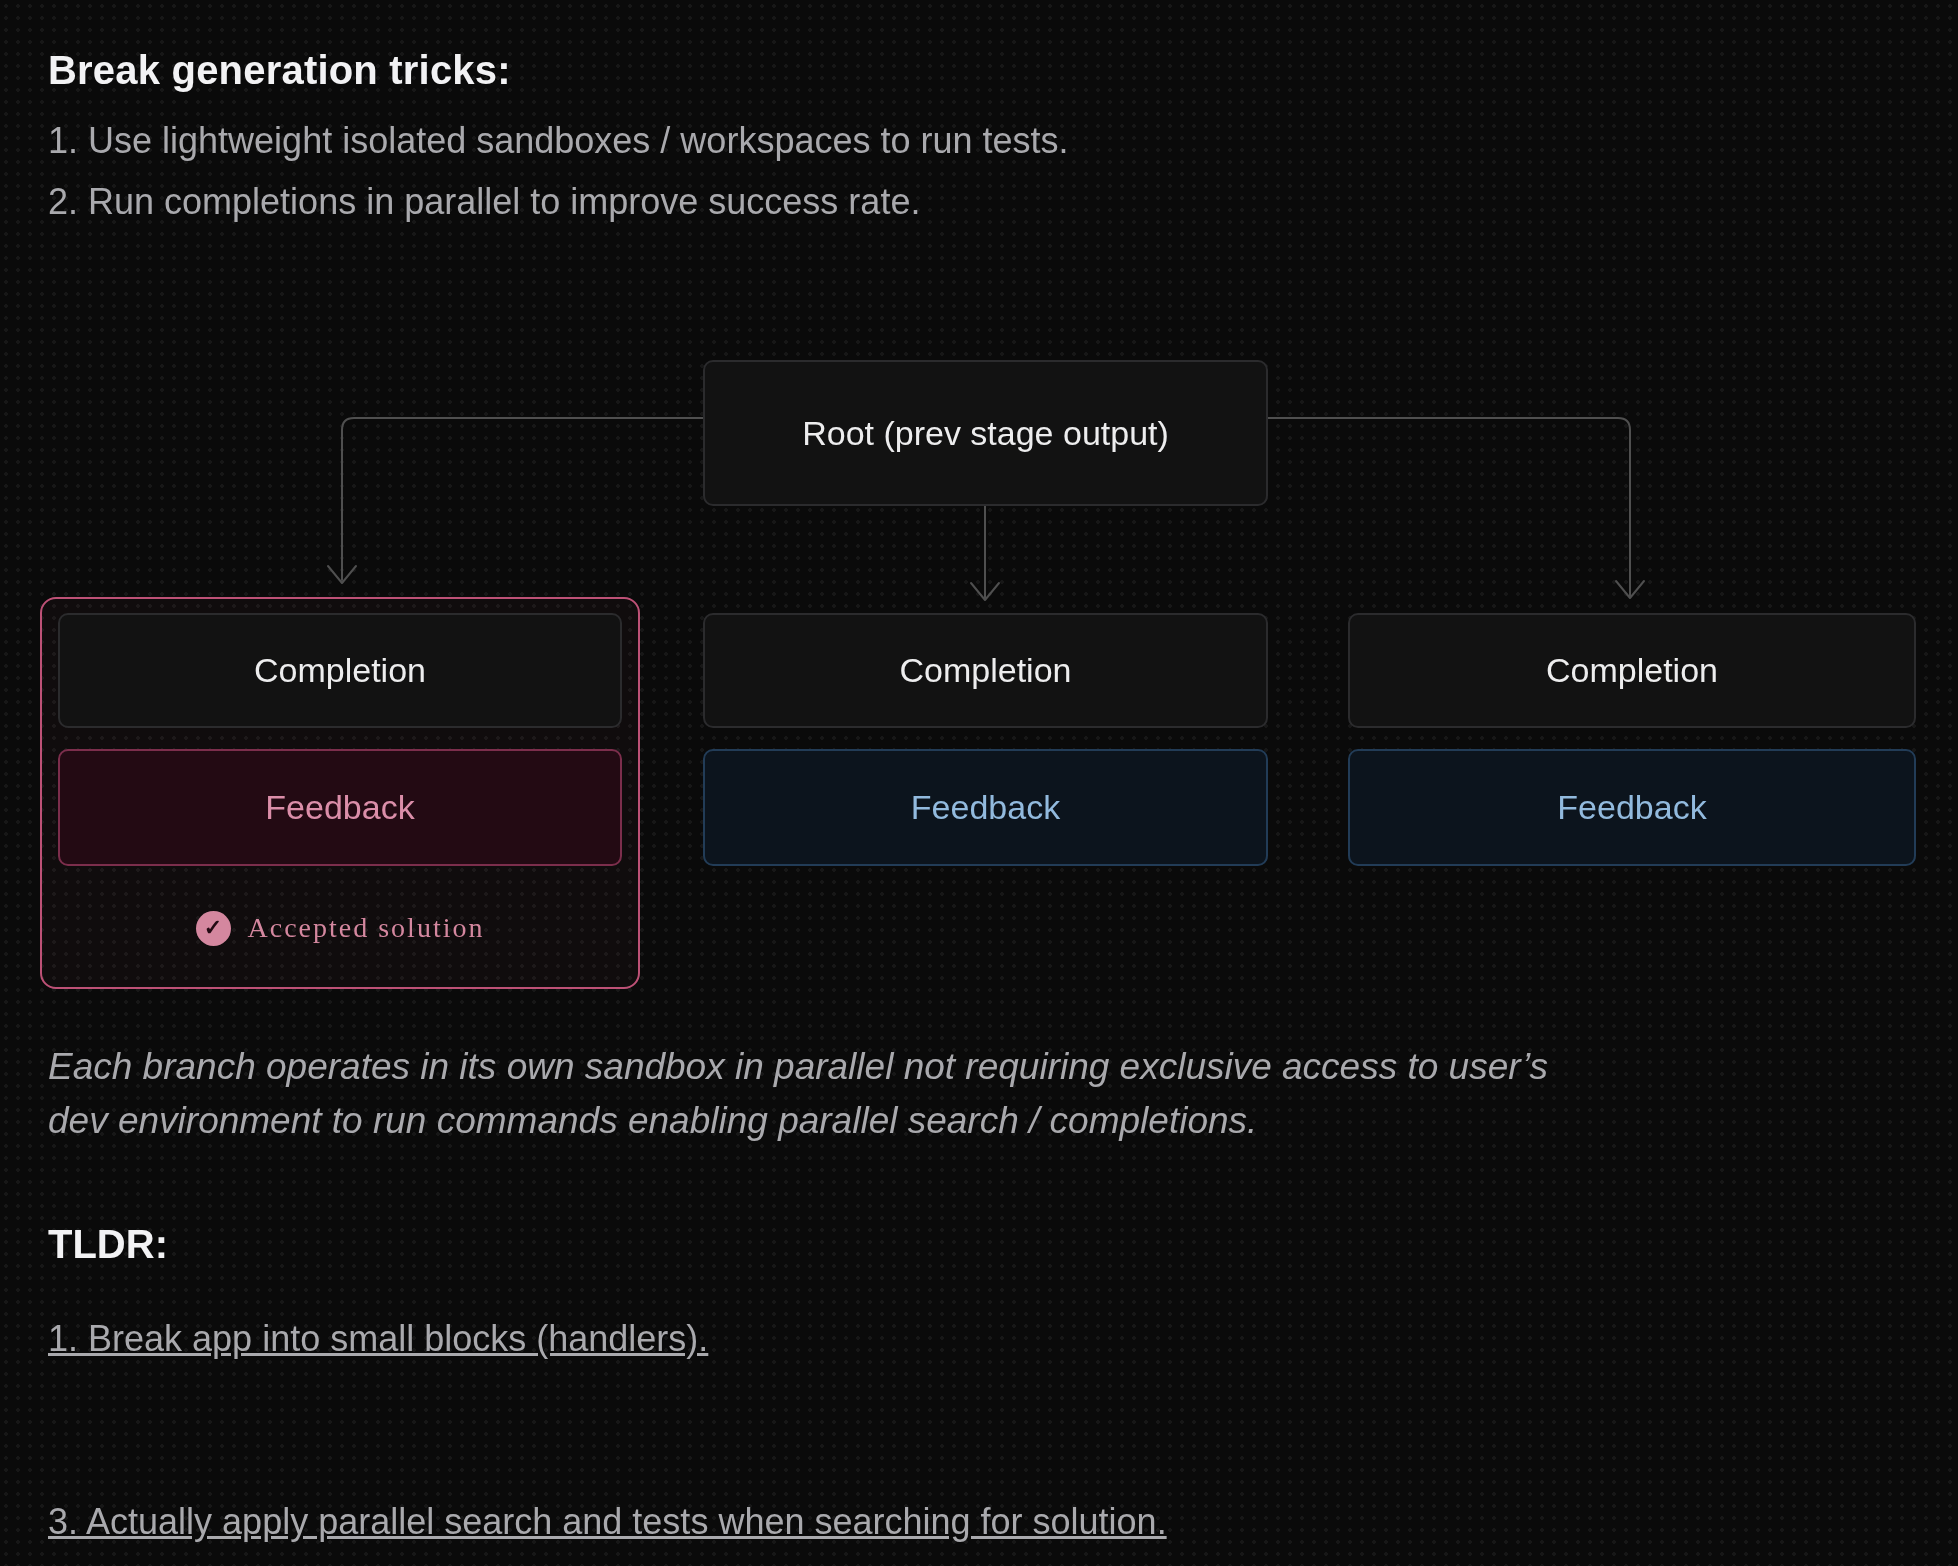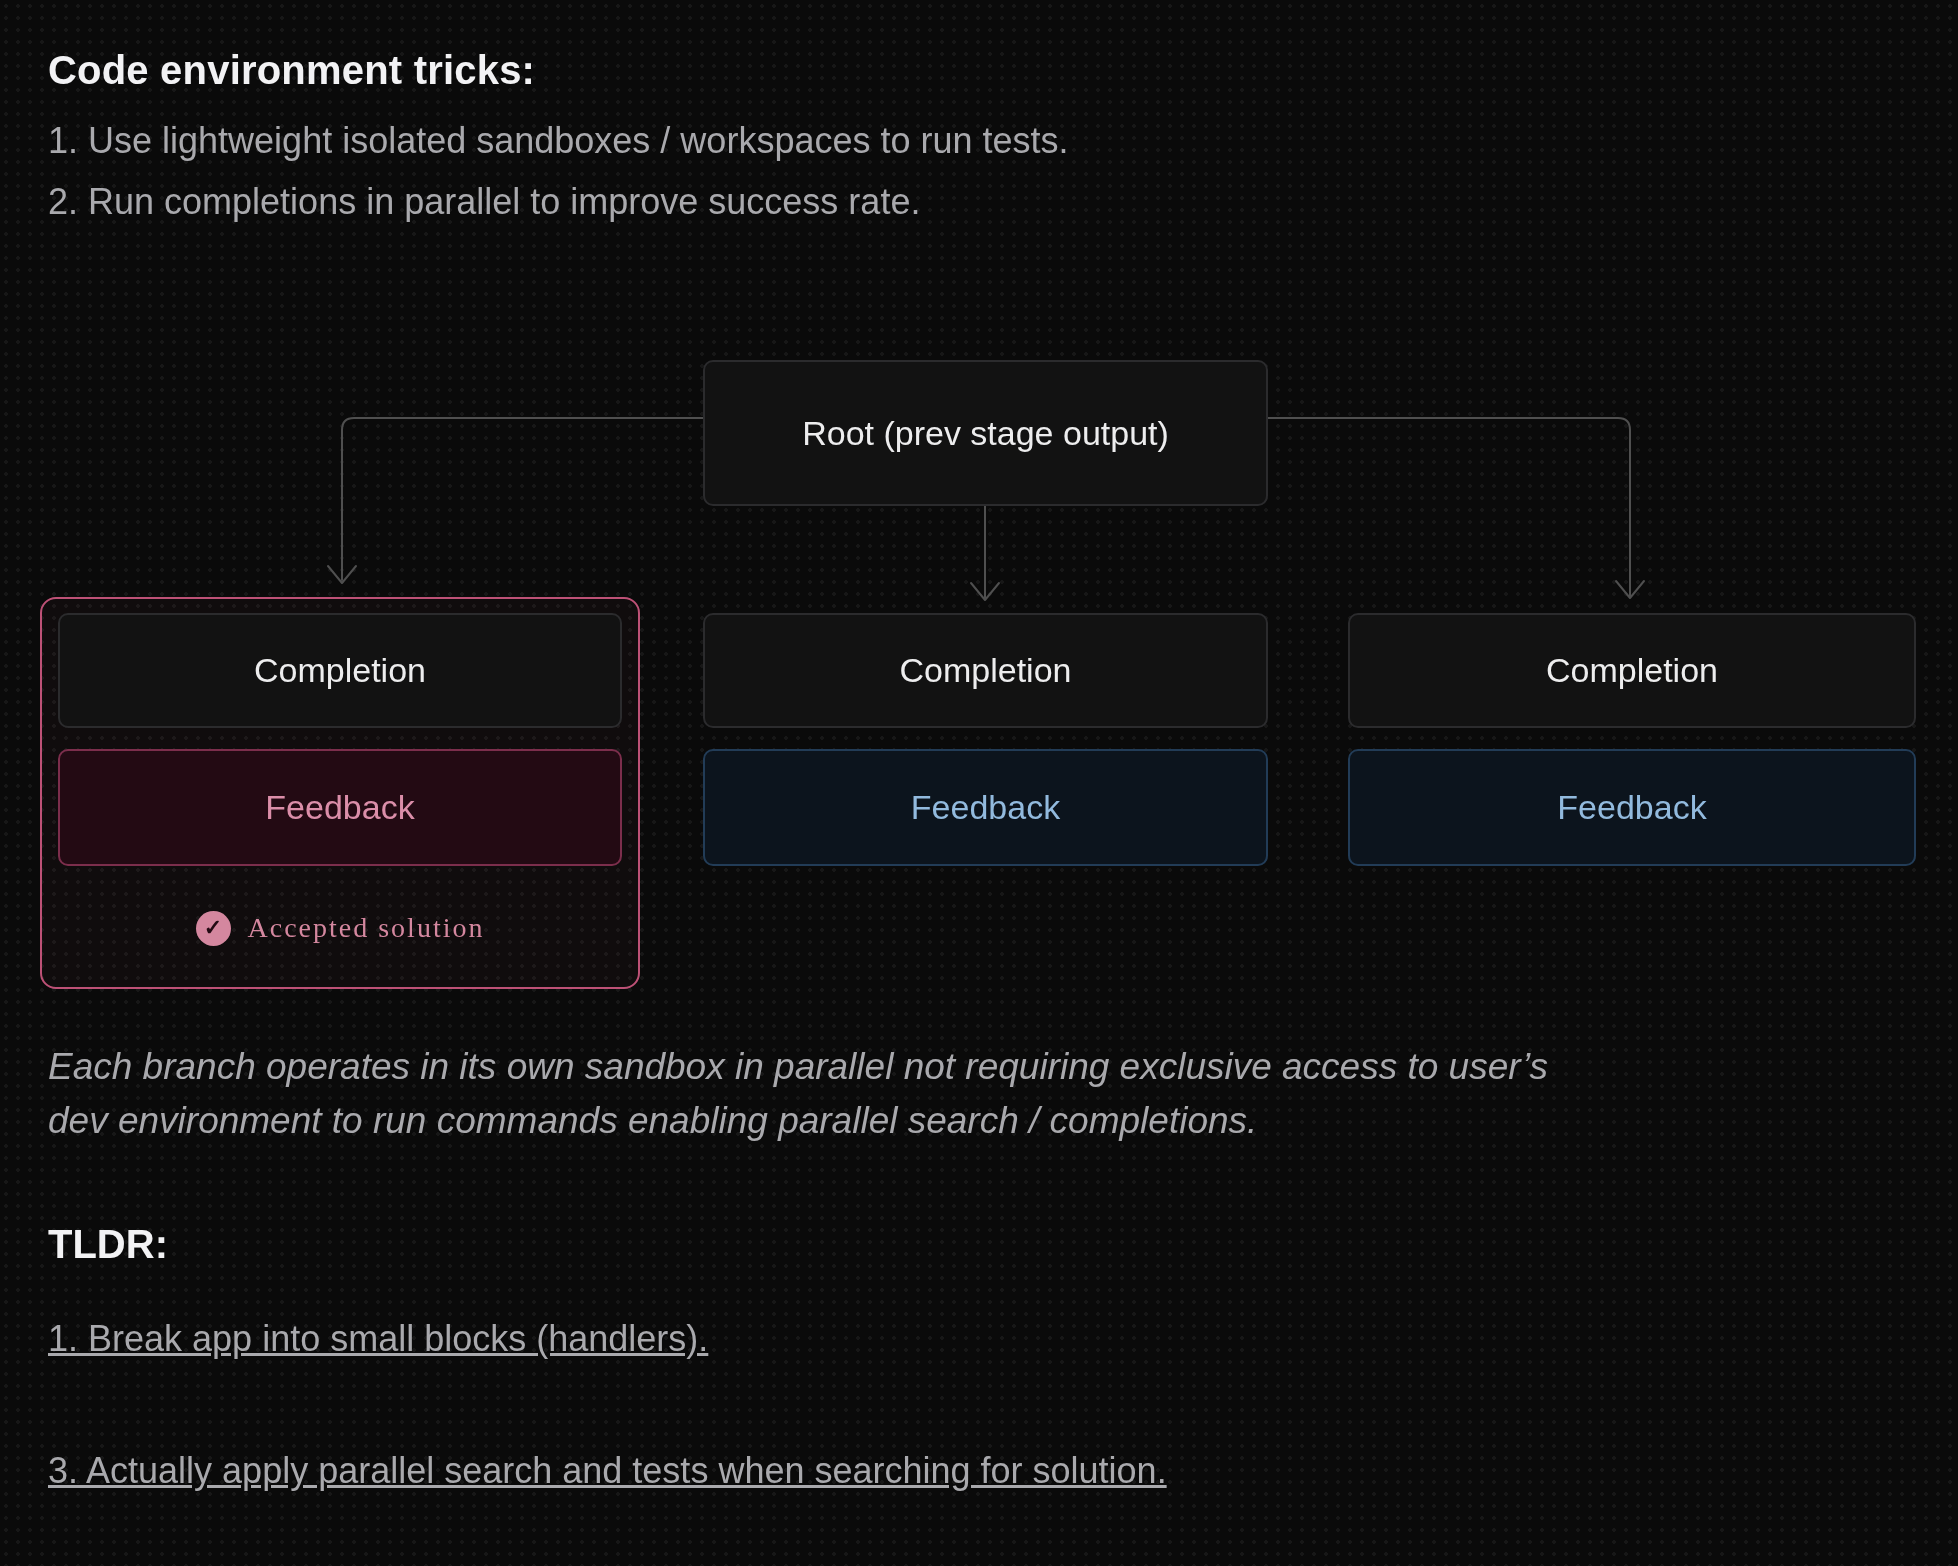--- a/index.html
+++ b/index.html
@@ -66,28 +66,28 @@
     position:absolute; left:48px; top:1040px; width:1530px;
     font-size:37px; line-height:54px; color:#a9a9ad;font-style:italic;
   }
   .tldr-title {
     position:absolute; left:48px; top:1222px;
     font-size:40px; font-weight:700; color:#f2f2f4;
   }
   .tldr-item { position:absolute; left:48px; font-size:36px; color:#a9a9ad;text-decoration:underline; }
   .tldr-1 { top:1318px; }
   .tldr-2 { top:1394px; }
-  .tldr-3 { top:1450px; }
+  .tldr-3 { top:1501px; }
 </style>
 </head>
 <body>
 
 <div class="canvas">
 
-  <div class="page-title">Code environment tricks:</div>
+  <div class="page-title">Break generation tricks:</div>
   <div class="trick-item trick-1">1. Use lightweight isolated sandboxes / workspaces to run tests.</div>
   <div class="trick-item trick-2">2. Run completions in parallel to improve success rate.</div>
 
   <svg class="connector-svg" width="1958" height="1050" viewBox="0 0 1958 1050" fill="none" stroke="#4f4f4f" stroke-width="2" stroke-linecap="round" stroke-linejoin="round">
 
     <path d="M 703 418 L 354 418 Q 342 418 342 430 L 342 580"></path>
     <path d="M 328 566 L 342 583 L 356 566"></path>
 
     <path d="M 985 477 L 985 598"></path>
     <path d="M 971 583 L 985 600 L 999 583"></path>

